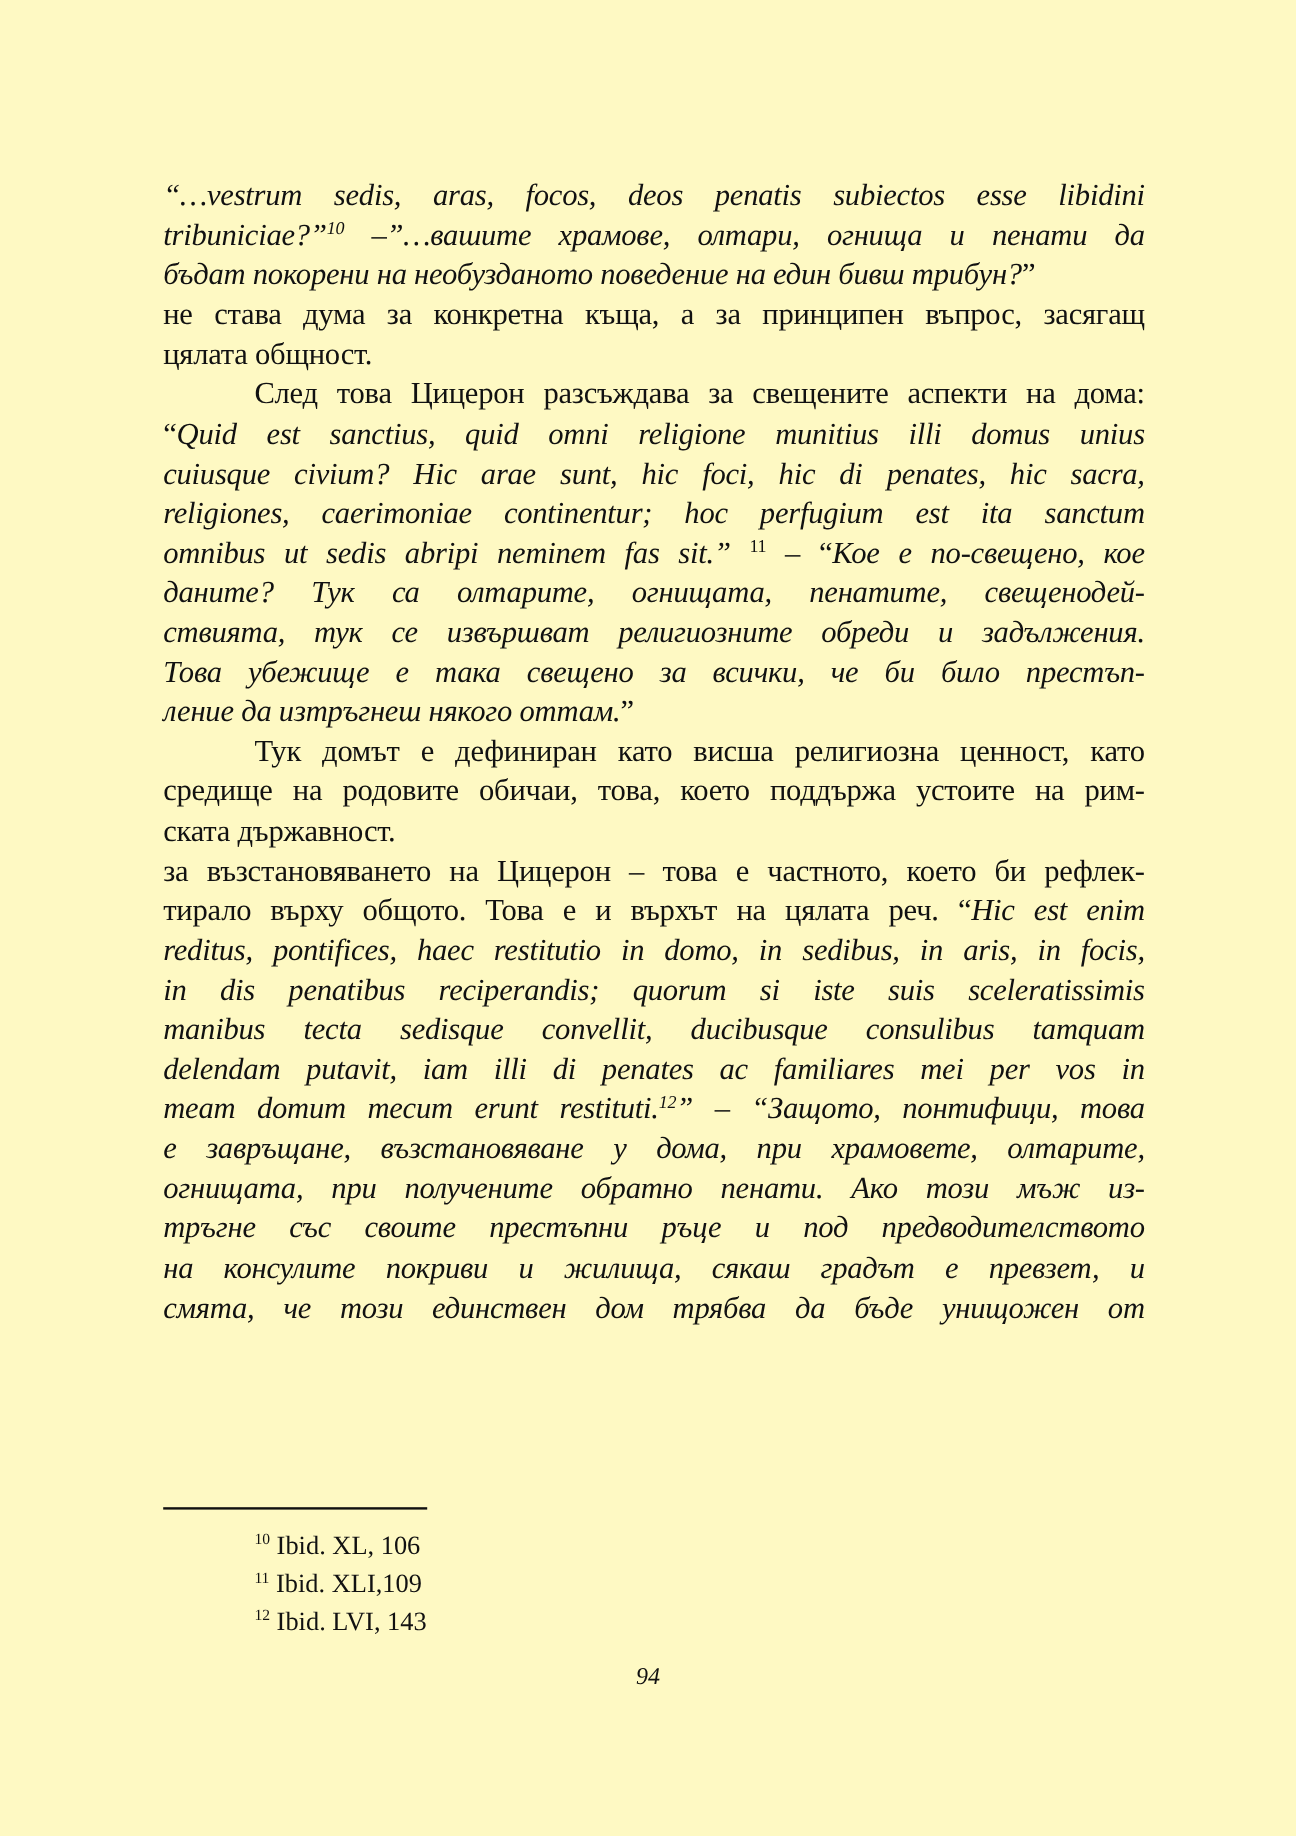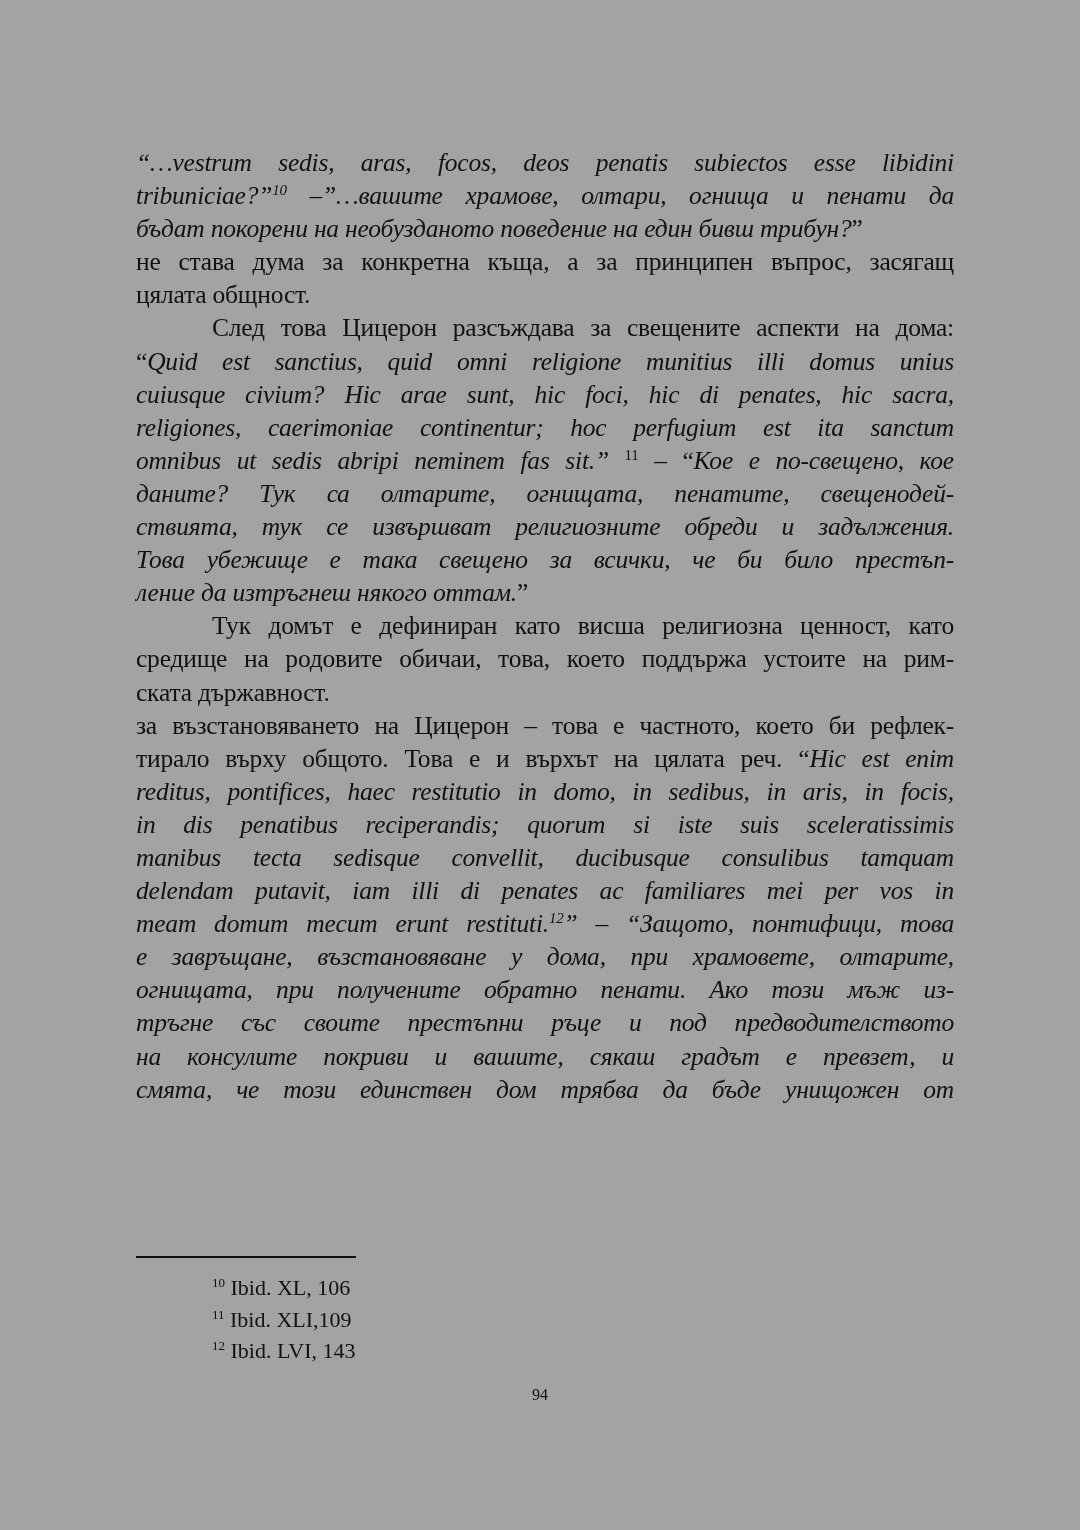--- a/index.html
+++ b/index.html
@@ -1,19 +1,19 @@
 <!DOCTYPE html>
 <html><head>
   <meta charset="utf-8">
   <style>
     html, body { margin: 0; padding: 0; background: #ffffff; }
     body { width: 1080px; height: 1530px; position: relative; overflow: hidden; }
     .page {
       position: absolute; left: 0; top: 0; width: 1080px; height: 1530px;
-      background: #a3a3a3; color: #111111;
+      background: #fef9c3; color: #111111;
       font-family: "Liberation Serif", "DejaVu Serif", serif;
     }
     .text-block {
       position: absolute; left: 136px; top: 146px; width: 818px;
       font-size: 25.5px; line-height: 33.1px;
     }
     .line {
       display: block; height: 33.1px; white-space: nowrap;
       text-align: justify; text-align-last: justify;
       letter-spacing: -0.2px;
@@ -26,21 +26,21 @@
       position: absolute; left: 136px; top: 1256px; width: 220px; height: 0;
       border-top: 2px solid #111111;
     }
     .footnotes {
       position: absolute; left: 212px; top: 1272px;
       font-size: 22px; line-height: 31.5px;
     }
     .footnotes sup { font-size: 13px; vertical-align: 8px; }
     .page-number {
       position: absolute; left: 0; width: 1080px; top: 1386px;
-      text-align: center; font-size: 16px;
+      text-align: center; font-size: 20px; font-style: italic;
     }
   </style>
 </head>
 <body>
 
 <div class="page">
   <div class="text-block" id="text-block">
       <span class="line"><span class="it">“…vestrum sedis, aras, focos, deos penatis subiectos esse libidini</span></span>
       <span class="line"><span class="it">tribuniciae?”</span><sup class="it">10</sup><span class="it"> –”…вашите храмове, олтари, огнища и пенати да</span></span>
       <span class="line last"><span class="it">бъдат покорени на необузданото поведение на един бивш трибун?</span><span>”</span></span>
@@ -61,21 +61,21 @@
       <span class="line"><span>за възстановяването на Цицерон – това е частното, което би рефлек-</span></span>
       <span class="line"><span>тирало върху общото. Това е и върхът на цялата реч. “</span><span class="it">Hic est enim</span></span>
       <span class="line"><span class="it">reditus, pontifices, haec restitutio in domo, in sedibus, in aris, in focis,</span></span>
       <span class="line"><span class="it">in dis penatibus reciperandis; quorum si iste suis sceleratissimis</span></span>
       <span class="line"><span class="it">manibus tecta sedisque convellit, ducibusque consulibus tamquam</span></span>
       <span class="line"><span class="it">delendam putavit, iam illi di penates ac familiares mei per vos in</span></span>
       <span class="line"><span class="it">meam domum mecum erunt restituti.</span><sup class="it">12</sup><span class="it">” – “Защото, понтифици, това</span></span>
       <span class="line"><span class="it">е завръщане, възстановяване у дома, при храмовете, олтарите,</span></span>
       <span class="line"><span class="it">огнищата, при получените обратно пенати. Ако този мъж из-</span></span>
       <span class="line"><span class="it">тръгне със своите престъпни ръце и под предводителството</span></span>
-      <span class="line"><span class="it">на консулите покриви и вашите, сякаш градът е превзет, и</span></span>
+      <span class="line"><span class="it">на консулите покриви и жилища, сякаш градът е превзет, и</span></span>
       <span class="line"><span class="it">смята, че този единствен дом трябва да бъде унищожен от</span></span>
     </div>
 
   <div class="footnote-rule"></div>
 
   <div class="footnotes">
     <div>
       <sup>10</sup>
       <span>Ibid. XL, 106</span>
     </div>

